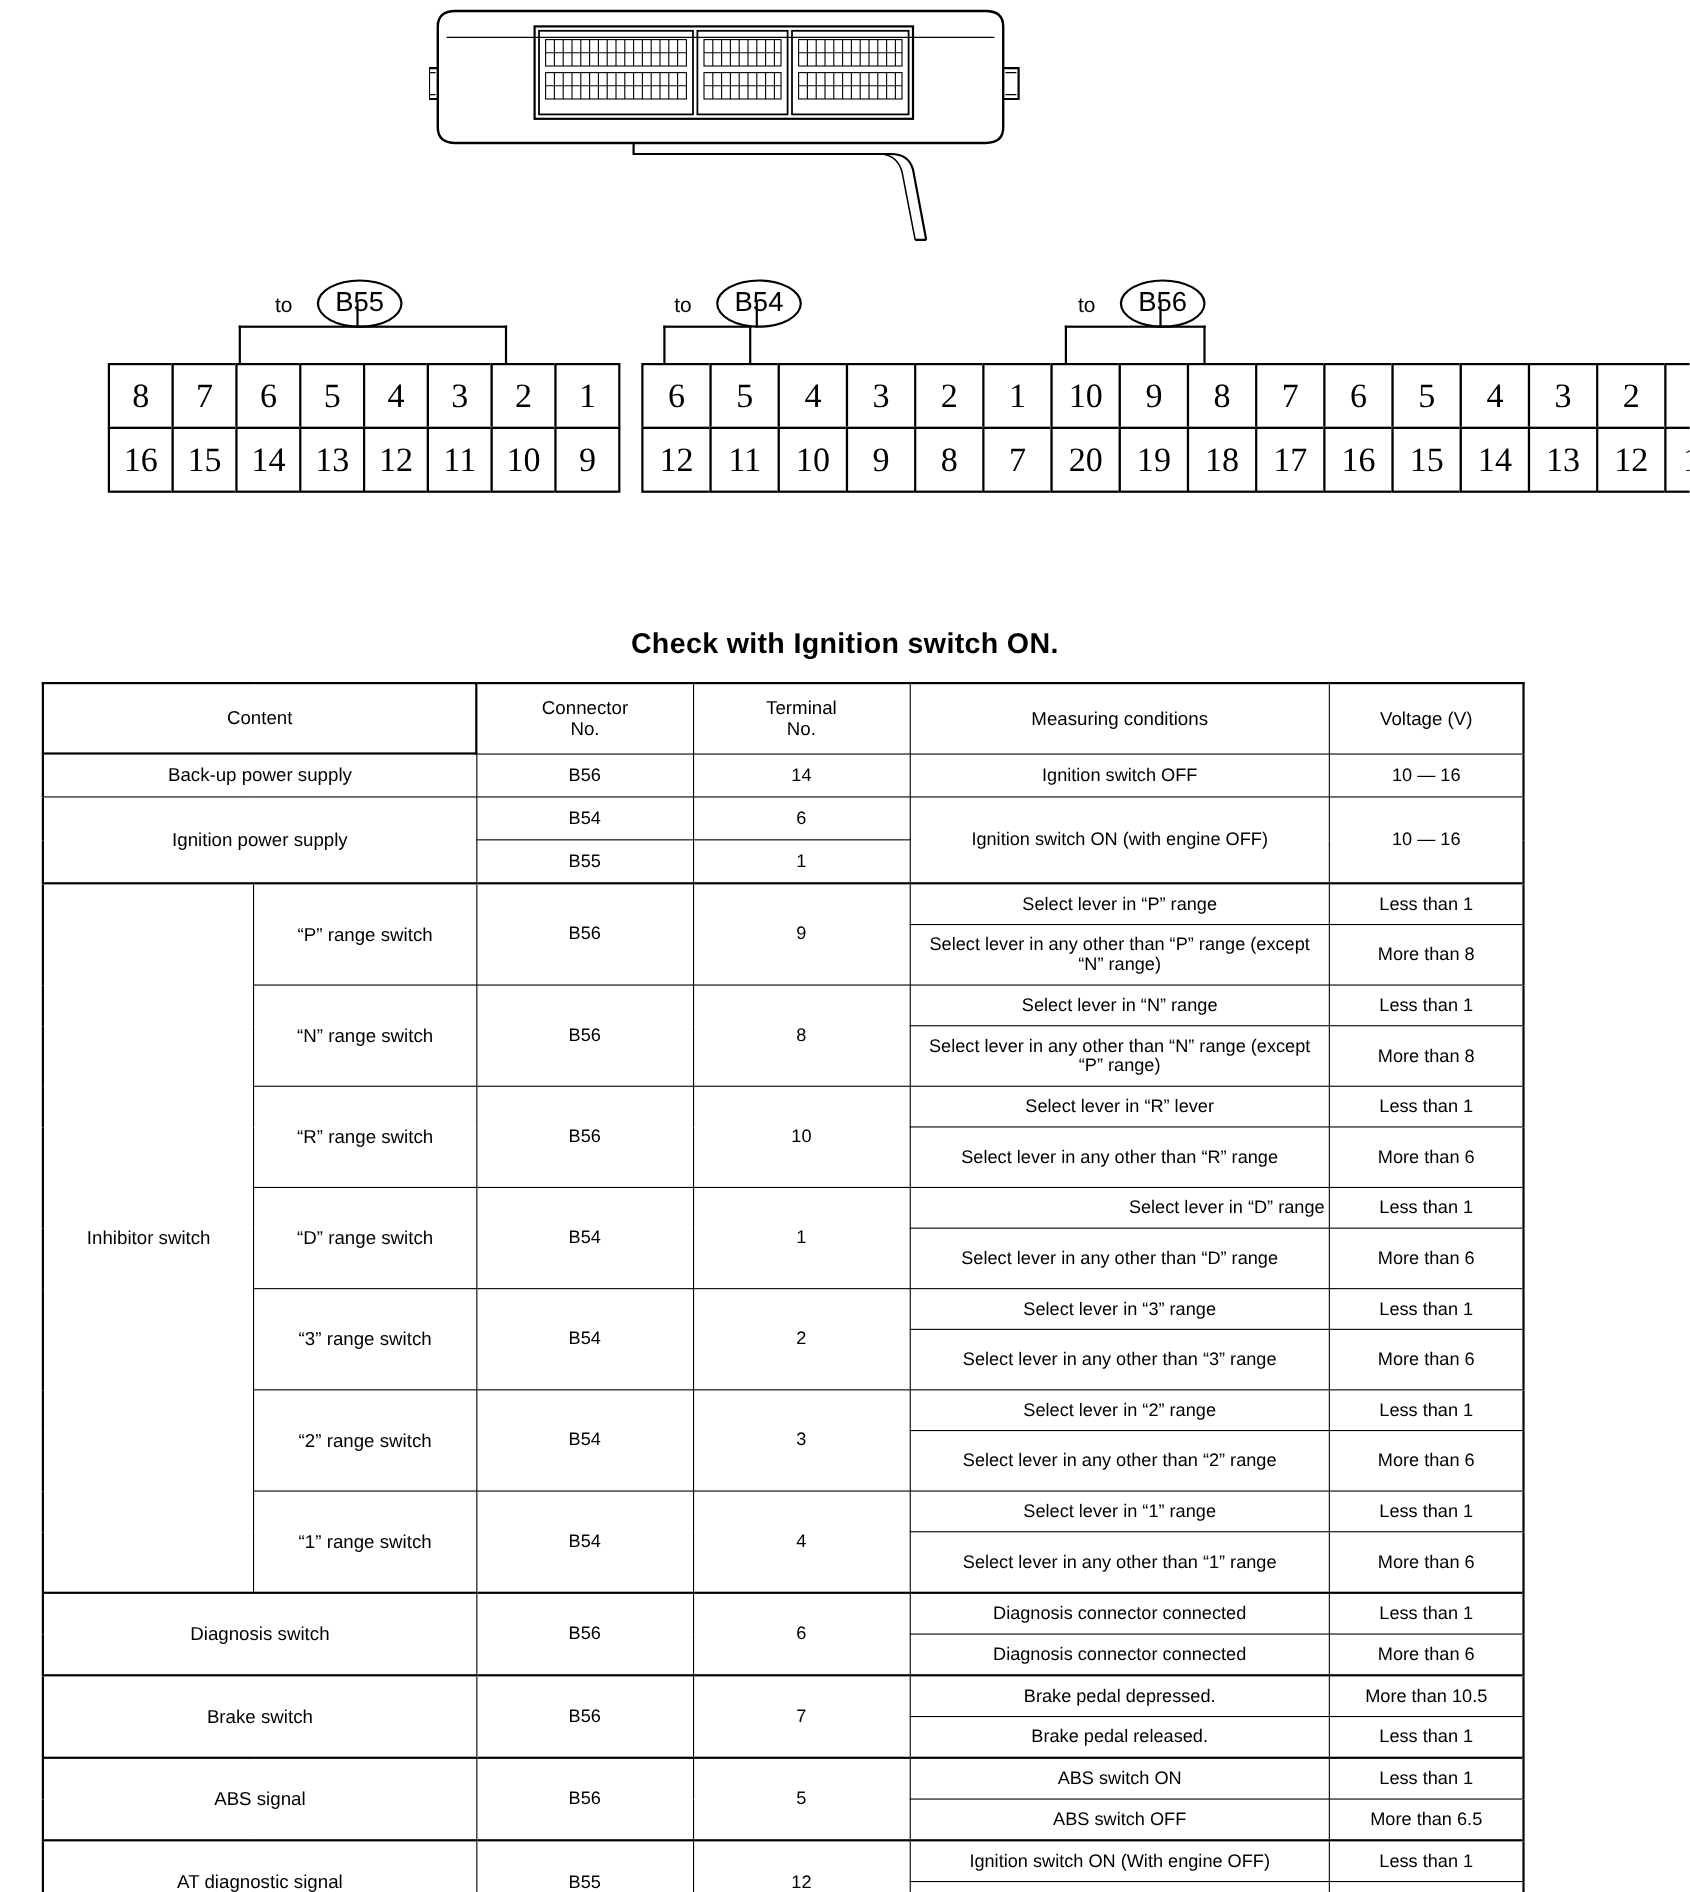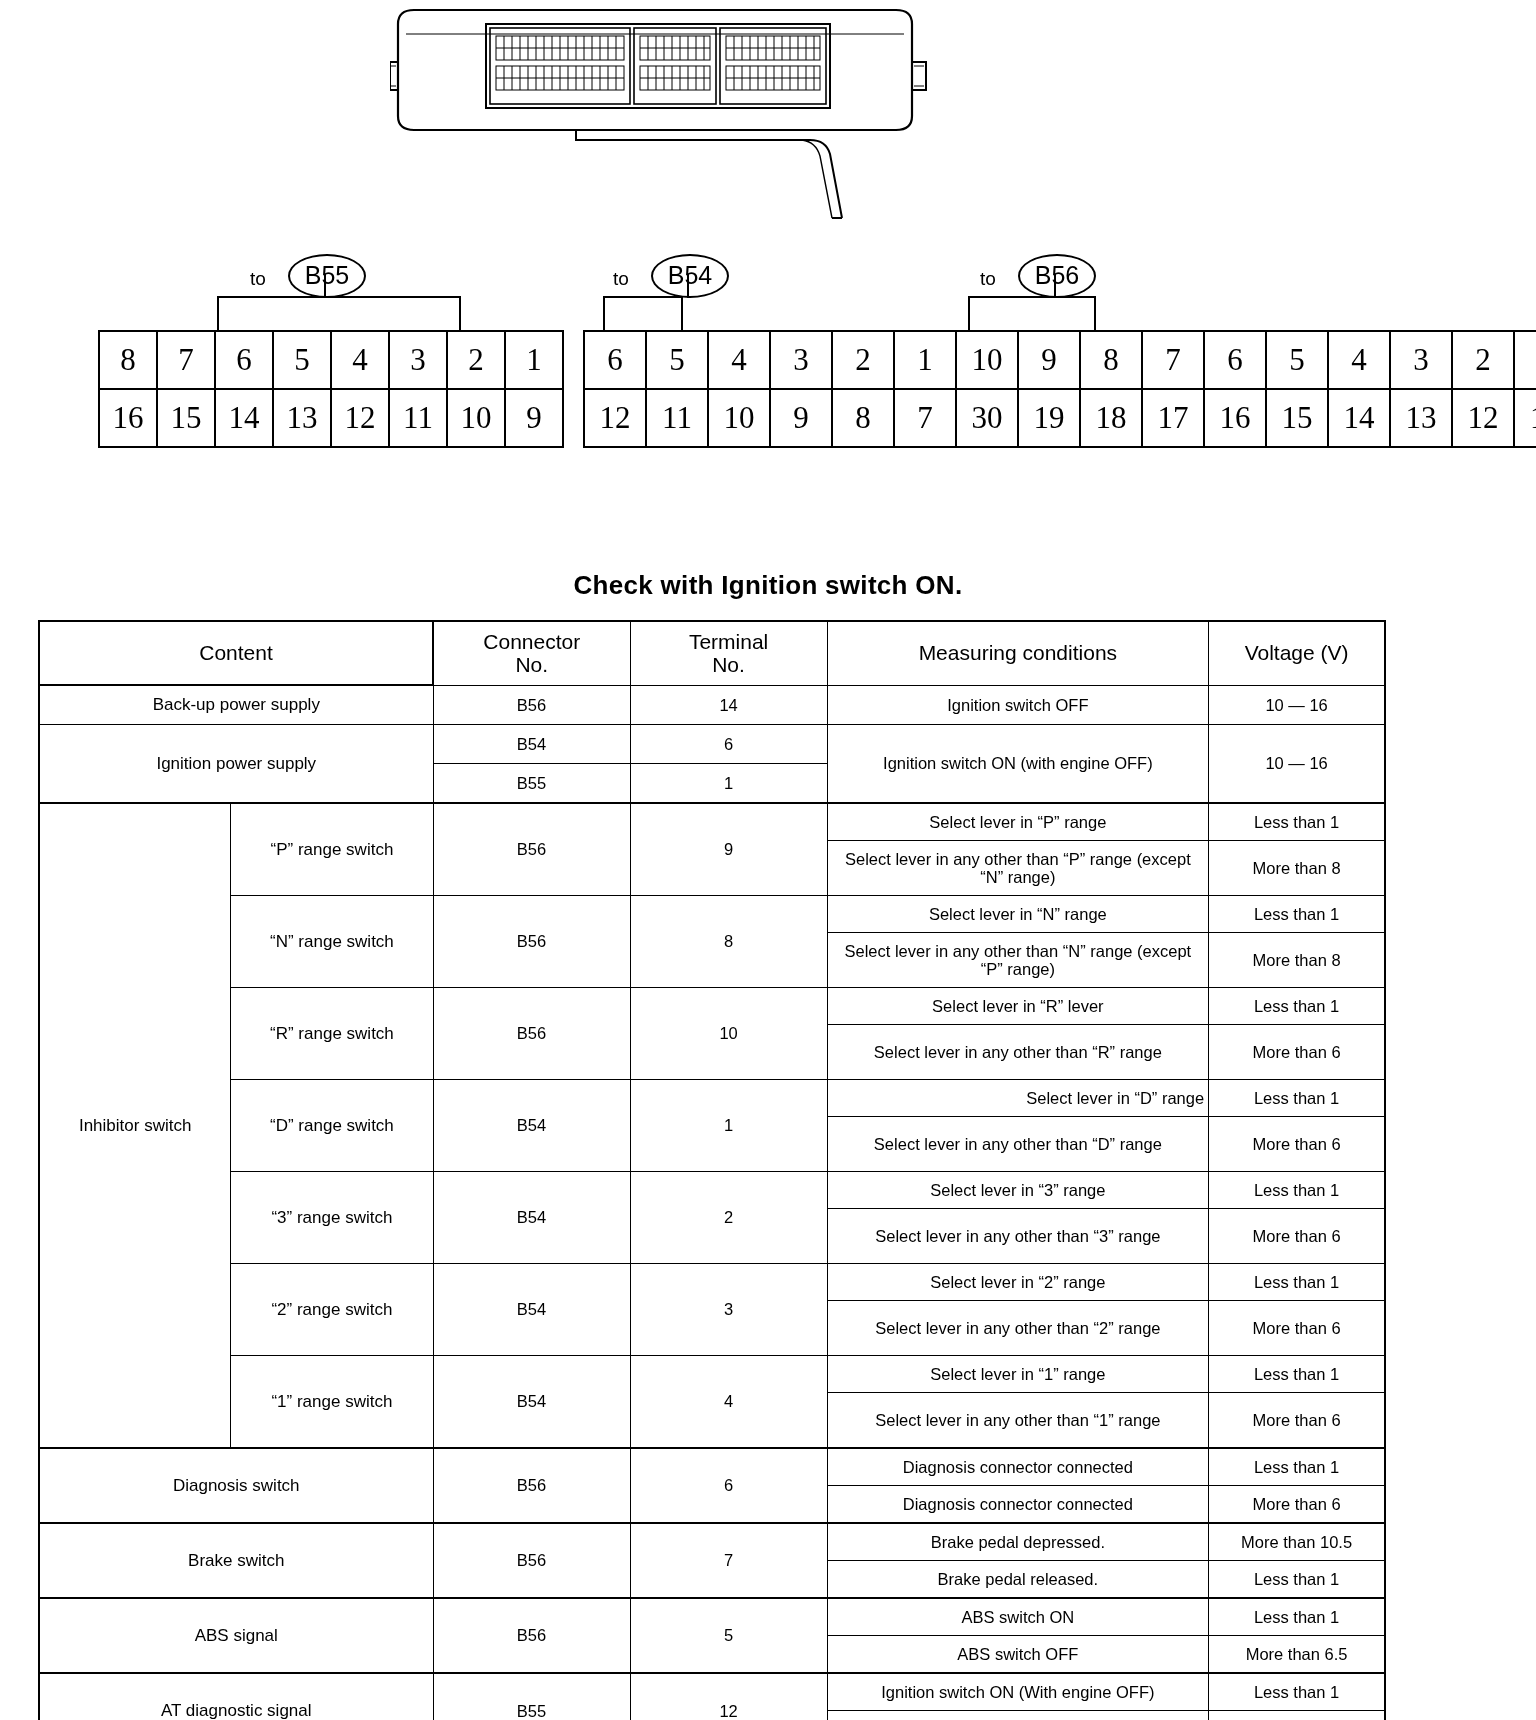--- a/index.html
+++ b/index.html
@@ -106,21 +106,21 @@
   #spec-table th, #spec-table td {
     border: 1px solid #000;
     text-align: center;
     vertical-align: middle;
     padding: 3px 4px;
     line-height: 1.12;
     font-weight: normal;
   }
   #spec-table thead th {
     height: 56px;
-    font-size: 21px;
+    font-size: 17px;
   }
   .c-content  { width: 185px; }
   .c-sub      { width: 195px; }
   .c-conn     { width: 190px; }
   .c-term     { width: 190px; }
   .c-cond     { width: 368px; }
   .c-volt     { width: 170px; }
   .outer-box  { border: 2px solid #000 !important; }
   td.rowlabel { font-size: 17px; }
   td.cond     { font-size: 16.5px; }
@@ -307,21 +307,21 @@
     <div class="cell w2">8</div>
     <div class="cell w2">7</div>
     <div class="cell w2">6</div>
     <div class="cell w2">5</div>
     <div class="cell w2">4</div>
     <div class="cell w2">3</div>
     <div class="cell w2">2</div>
     <div class="cell w2">1</div>
   </div>
   <div class="pinrow" style="left:877px; top:138px;">
-    <div class="cell w2">30</div>
+    <div class="cell w2">20</div>
     <div class="cell w2">19</div>
     <div class="cell w2">18</div>
     <div class="cell w2">17</div>
     <div class="cell w2">16</div>
     <div class="cell w2">15</div>
     <div class="cell w2">14</div>
     <div class="cell w2">13</div>
     <div class="cell w2">12</div>
     <div class="cell w2">11</div>
   </div>

